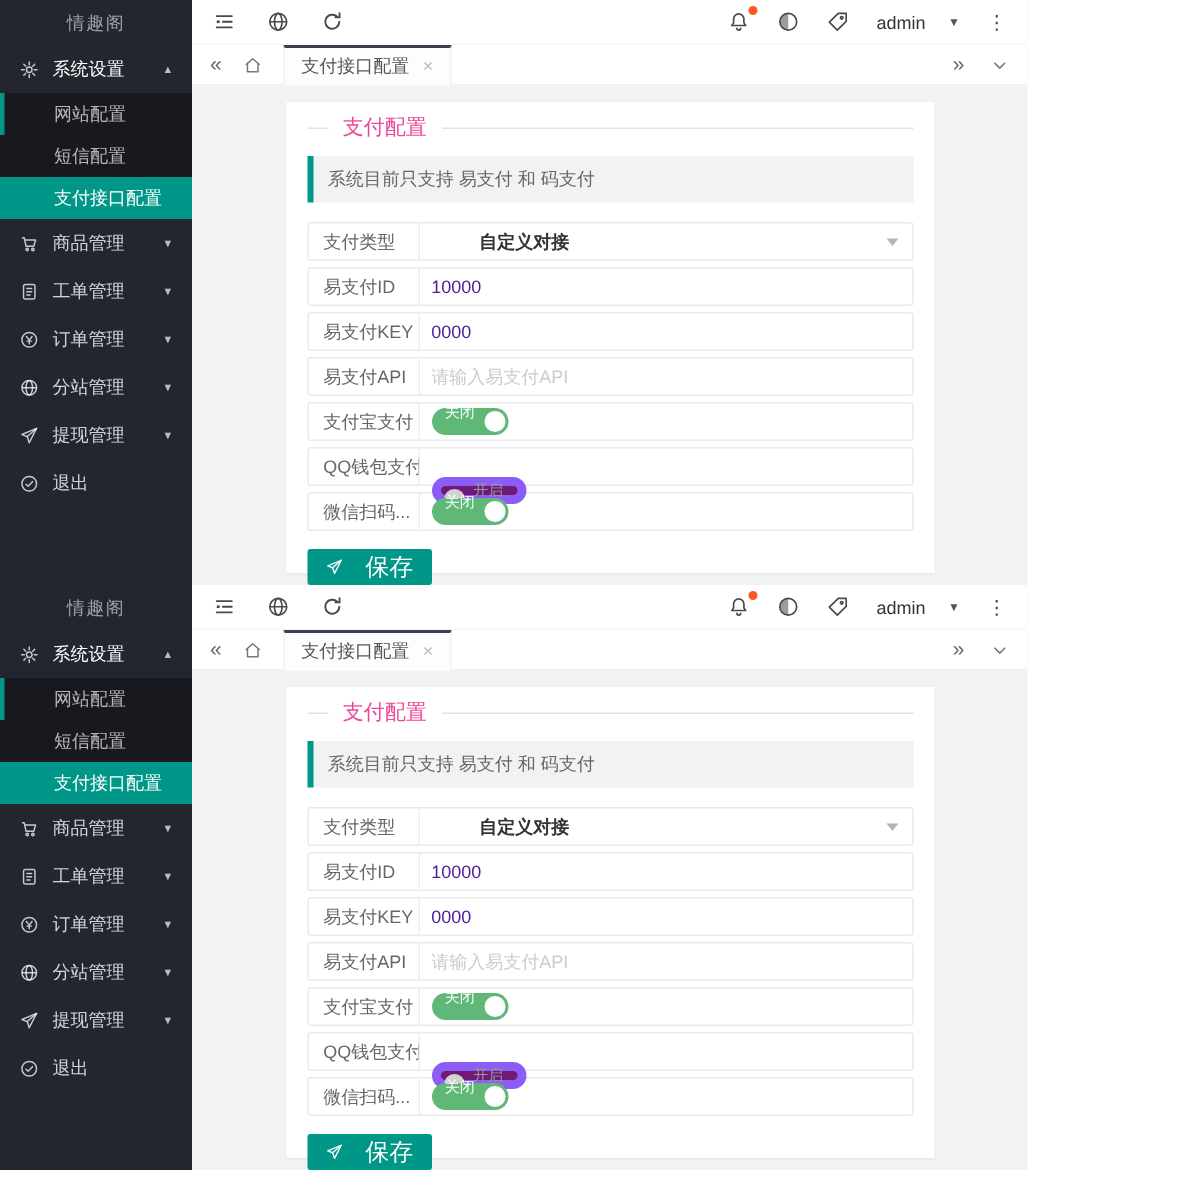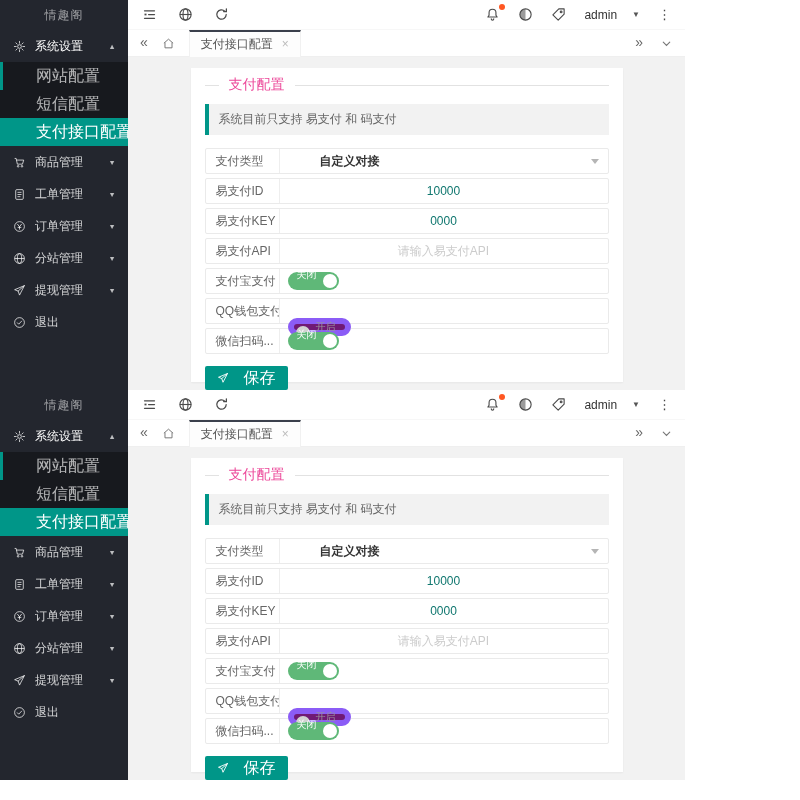--- a/index.html
+++ b/index.html
@@ -11,21 +11,21 @@
   
   .sidebar { width:128px; min-width:128px; height:100%; background:var(--sidebar-bg,#23262e); }
   .side-title { height:30px; line-height:30px; text-align:center; color:rgba(255,255,255,.55); font-size:12px; letter-spacing:1px; }
   .side-item { height:32px; display:flex; align-items:center; padding:0 12px 0 13px; color:rgba(255,255,255,.8); font-size:12px; cursor:pointer; }
   .side-item.parent-active { color:#fff; }
   .s-icon { width:13px; height:13px; margin-right:9px; display:inline-flex; color:rgba(255,255,255,.75); }
   .s-icon svg { width:13px; height:13px; }
   .s-label { flex:1; white-space:nowrap; overflow:hidden; }
   .s-caret { font-size:8px; color:rgba(255,255,255,.7); transform:scale(.9); }
   .side-sub { background:rgba(0,0,0,.34); }
-  .sub-item { height:28px; line-height:28px; padding-left:36px; font-size:16px; color:rgba(255,255,255,.68); cursor:pointer; position:relative; white-space:nowrap; overflow:hidden; }
+  .sub-item { height:28px; line-height:28px; padding-left:36px; font-size:12px; color:rgba(255,255,255,.68); cursor:pointer; position:relative; white-space:nowrap; overflow:hidden; }
   .sub-item.active { background:var(--accent,#009688); color:#fff; }
   .sub-item.edge::before { content:""; position:absolute; left:0; top:0; width:3px; height:100%; background:var(--accent,#009688); }
 
   
   .main { flex:1; display:flex; flex-direction:column; min-width:0; }
   .navbar { height:30px; background:#fff; display:flex; align-items:center; padding:0 14px; border-bottom:1px solid #f7f7f7; }
   .nav-left { display:flex; align-items:center; gap:21px; }
   .nav-right { margin-left:auto; display:flex; align-items:center; gap:18px; }
   .nav-ic { width:15px; height:15px; color:#4a4a4a; display:inline-flex; cursor:pointer; position:relative; background:none; border:none; padding:0; }
   .nav-ic svg { width:15px; height:15px; }
@@ -51,21 +51,21 @@
   .field-title::before { content:""; width:14px; height:1px; background:#e2e2e2; margin-right:10px; }
   .field-title::after { content:""; flex:1; height:1px; background:#e2e2e2; margin-left:10px; }
   .alert { background:#f2f2f2; border-left:4px solid var(--accent,#009688); padding:9px 10px; font-size:12px; color:#666; margin-bottom:13px; line-height:13px; }
 
   .form-row { display:flex; align-items:stretch; height:26px; border:1px solid #eaeaea; margin-bottom:4px; background:#fff; border-radius:2px; }
   .fr-label { width:74px; min-width:74px; padding-left:10px; font-size:12px; color:#666; line-height:24px; border-right:1px solid #eee; white-space:nowrap; overflow:hidden; }
   .fr-control { flex:1; display:flex; align-items:center; padding:0 8px; font-size:12px; color:#333; position:relative; min-width:0; }
   .sel-box { display:flex; align-items:center; width:100%; cursor:pointer; }
   .sel-val { font-weight:bold; color:#333;margin-left:32px; }
   .sel-caret { position:absolute; right:9px; width:0; height:0; border-left:4px solid transparent; border-right:4px solid transparent; border-top:5px solid #b5b5b5; }
-  .fr-input { border:none; outline:none; width:100%; font-size:12px; color:#0f766e; font-family:inherit; background:transparent;text-align:center; }
+  .fr-input { border:none; outline:none; width:100%; font-size:12px; color:#4c1d95; font-family:inherit; background:transparent; }
   .fr-input::placeholder { color:#ccc; }
 
   .sw { height:18px; border-radius:10px; position:relative; display:inline-flex; align-items:center; font-size:10px; cursor:pointer; }
   .sw.on { background:var(--switch-on,#5FB878); color:#fff; padding:0 22px 12px 9px; }
   .sw.on::after { content:""; position:absolute; right:2px; top:2px; width:14px; height:14px; border-radius:50%; background:#fff; }
   .sw.off { background:#701a75; border:6px solid #8b5cf6; color:#999; padding:0 9px 0 22px;margin-top:32px; }
   .sw.off::after { content:""; position:absolute; left:2px; top:2px; width:14px; height:14px; border-radius:50%; background:#d2d2d2; }
 
   .save-btn { margin-top:8px; height:24px; display:inline-flex; align-items:center; gap:6px; background:var(--accent,#009688); color:#fff; border:none; border-radius:2px; padding:0 12px; font-size:16px; cursor:pointer; font-family:inherit; }
   .save-btn svg { width:12px; height:12px; }

